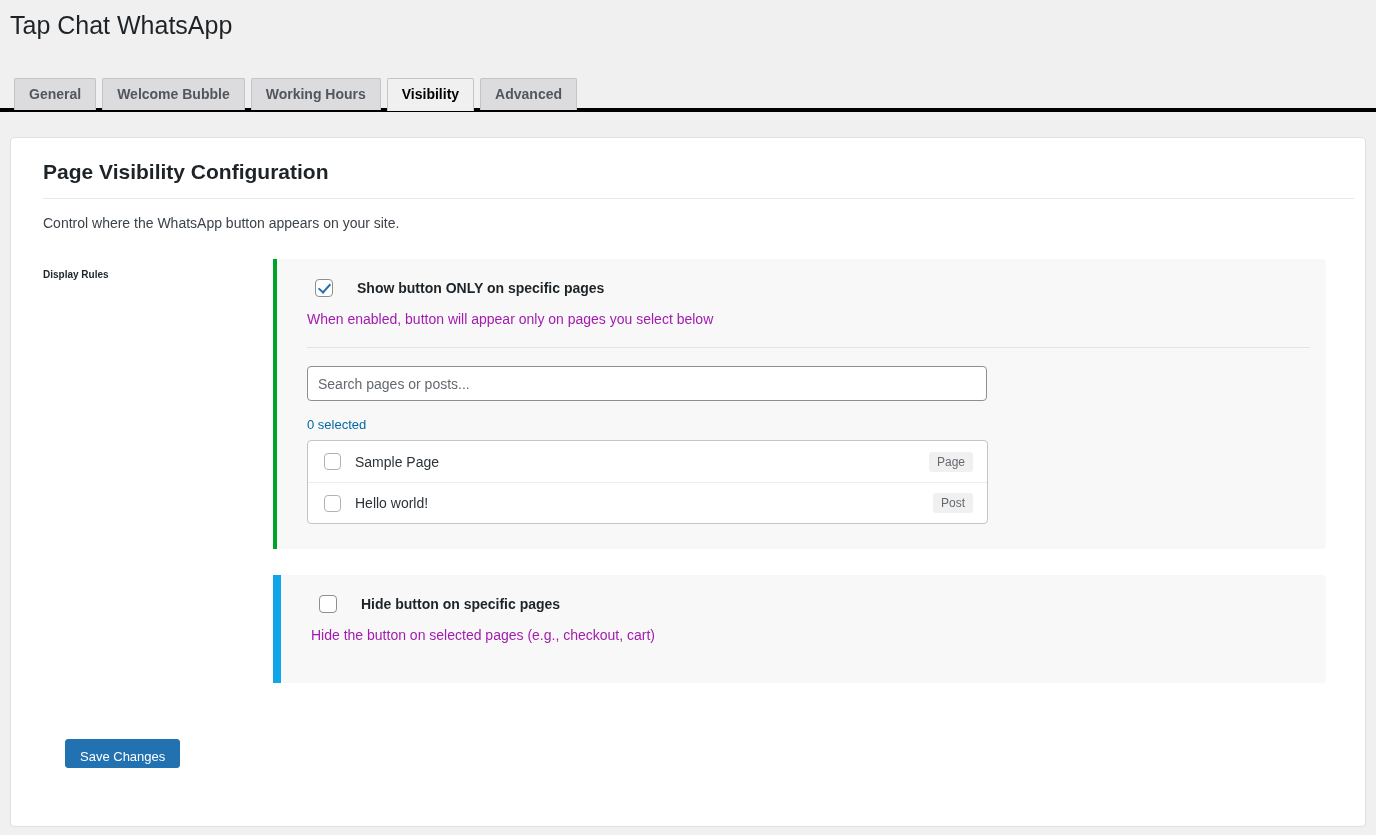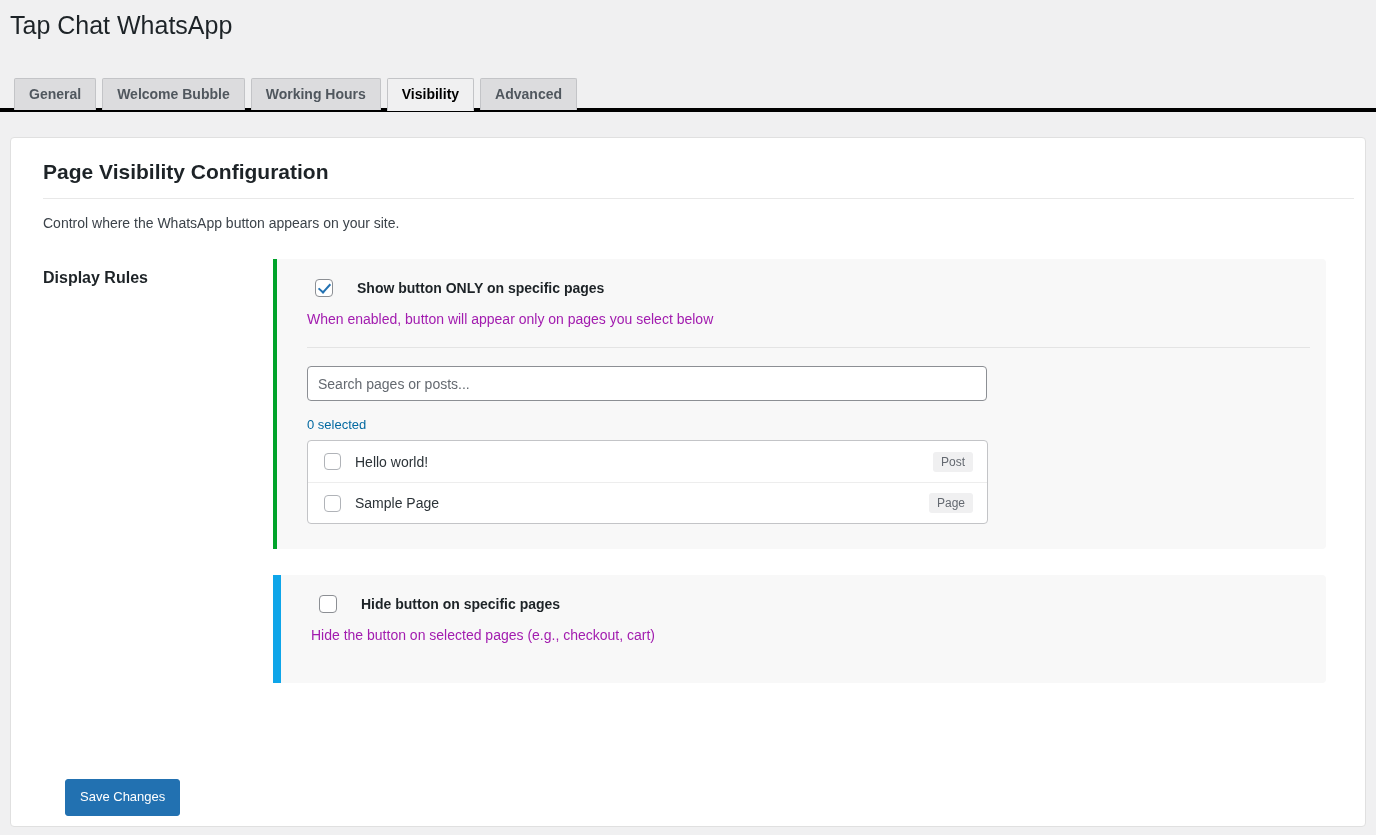--- a/index.html
+++ b/index.html
@@ -80,21 +80,21 @@
     font-size: 14px;
     color: #3c434a;
     margin: 0 0 28px 10px;
   }
 
   
   .field-row { display: flex; align-items: flex-start; }
   .field-label {
     width: 240px;
     flex: 0 0 240px;
-    font-size: 16px;
+    font-size: 10px;
     font-weight: 700;
     color: #1d2327;
     padding: 10px 0 0 10px;
   }
   .field-body { flex: 1 1 auto; }
 
   
   .rule-panel {
     background: #f8f8f8;
     border-radius: 0 4px 4px 0;
@@ -203,24 +203,23 @@
   
   .save-wrap { padding: 30px 0 0 32px; }
   .btn-primary {
     display: inline-block;
     background: #2271b1;
     color: #fff;
     border: 1px solid #2271b1;
     border-radius: 3px;
     font-size: 13px;
     font-family: "Liberation Sans", "DejaVu Sans", sans-serif;
-    padding: 7px 14px 8px 14px;
+    padding: 7px 14px 0 14px;
     cursor: pointer;
     line-height: 1.5;
-    margin-top: 40px;
   }
 </style>
 </head>
 <body>
 
 <h1 class="page-title">Tap Chat WhatsApp</h1>
 
 <nav class="nav-tab-wrapper">
   <a class="nav-tab">General</a><a class="nav-tab">Welcome Bubble</a><a class="nav-tab">Working Hours</a><a class="nav-tab active">Visibility</a><a class="nav-tab">Advanced</a>
 </nav>
@@ -244,27 +243,27 @@
           <p class="rule-desc">When enabled, button will appear only on pages you select below</p>
           <hr class="rule-divider">
 
           <input class="search-input" type="text" placeholder="Search pages or posts..." style="">
 
           <div class="selected-count">0 selected</div>
 
           <div class="page-list">
             <div class="page-item">
               <span class="cb small"></span>
-              <span class="page-item-title">Hello world!</span>
-              <span class="badge">Post</span>
+              <span class="page-item-title">Sample Page</span>
+              <span class="badge">Page</span>
             </div>
             <div class="page-item">
               <span class="cb small"></span>
-              <span class="page-item-title">Sample Page</span>
-              <span class="badge">Page</span>
+              <span class="page-item-title">Hello world!</span>
+              <span class="badge">Post</span>
             </div>
           </div>
         </div>
 
         <div class="rule-panel hide-rule">
           <div class="rule-head">
             <span class="cb"></span>
             <span class="rule-head-label">Hide button on specific pages</span>
           </div>
           <p class="rule-desc">Hide the button on selected pages (e.g., checkout, cart)</p>

